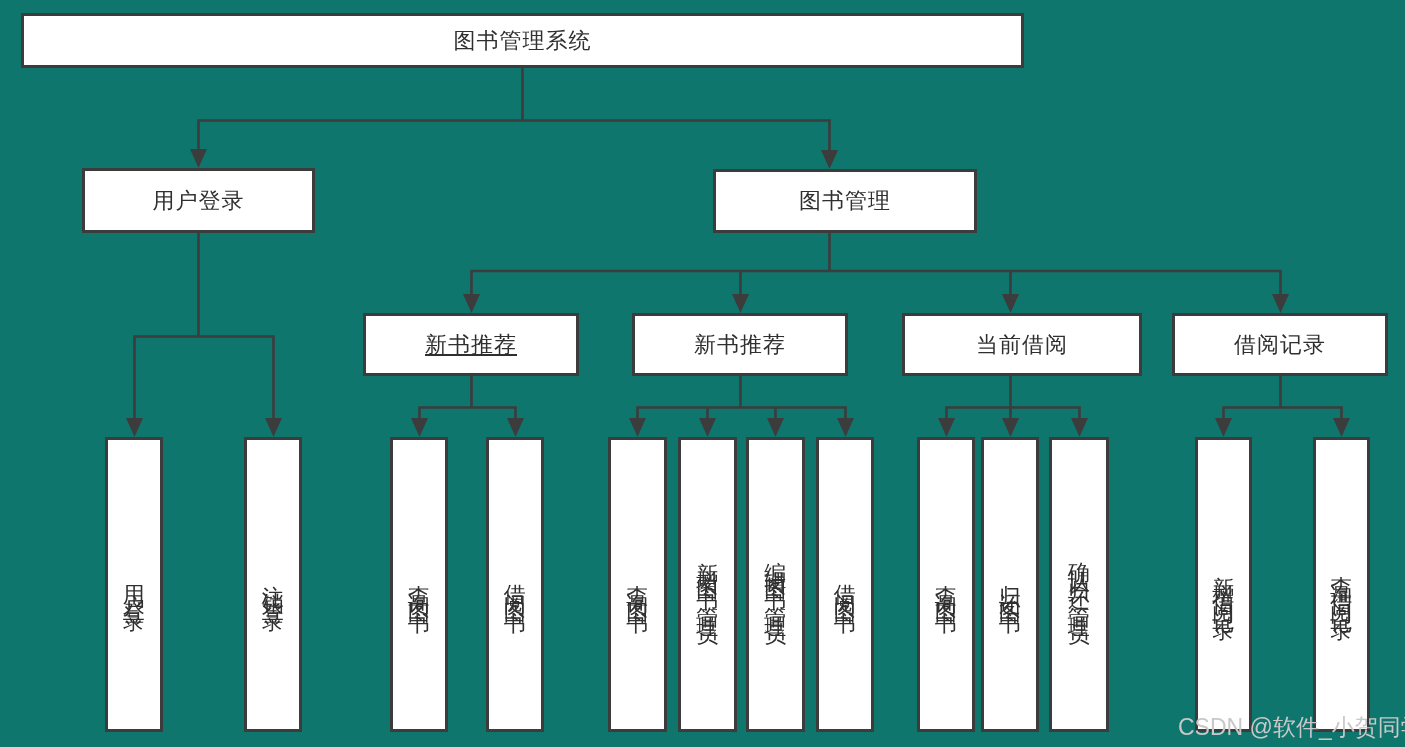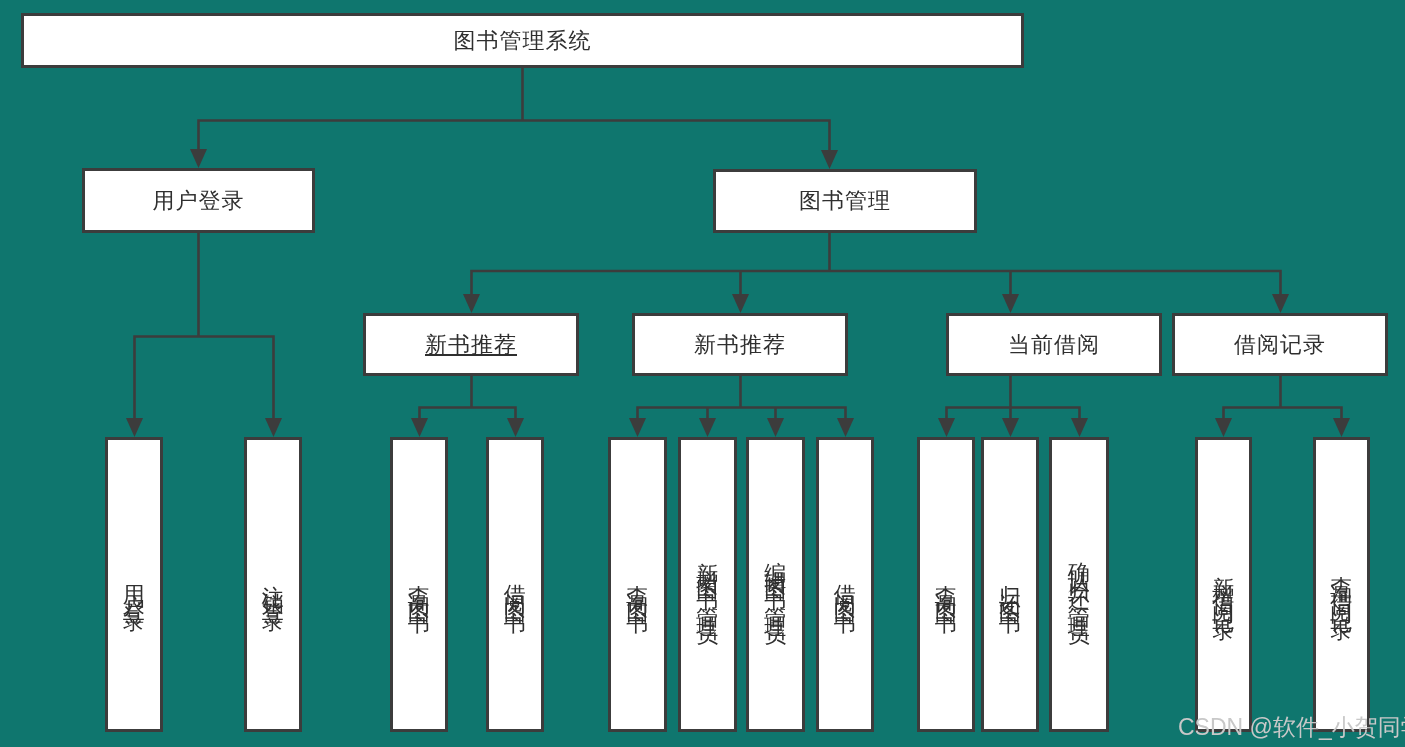--- a/index.html
+++ b/index.html
@@ -93,21 +93,21 @@
     <use href="#arrowhead" x="1341.5" y="437"></use>
   </svg>
 
   <div class="box" style="left:21px;top:13px;width:1003px;height:55px;">图书管理系统</div>
 
   <div class="box" style="left:82px;top:168px;width:233px;height:65px;">用户登录</div>
   <div class="box" style="left:713px;top:169px;width:264px;height:64px;">图书管理</div>
 
   <div class="box" style="left:363px;top:313px;width:216px;height:63px;text-decoration:underline;">新书推荐</div>
   <div class="box" style="left:632px;top:313px;width:216px;height:63px;">新书推荐</div>
-  <div class="box" style="left:902px;top:313px;width:216px;height:63px;margin-left:44px;">当前借阅</div>
+  <div class="box" style="left:902px;top:313px;width:240px;height:63px;">当前借阅</div>
   <div class="box" style="left:1172px;top:313px;width:216px;height:63px;">借阅记录</div>
 
   <div class="box vbox" style="left:105px;top:437px;width:58px;height:295px;">
     <span class="vtext">用户登录</span>
   </div>
   <div class="box vbox" style="left:244px;top:437px;width:58px;height:295px;">
     <span class="vtext">注销登录</span>
   </div>
 
   <div class="box vbox" style="left:390px;top:437px;width:58px;height:295px;">

